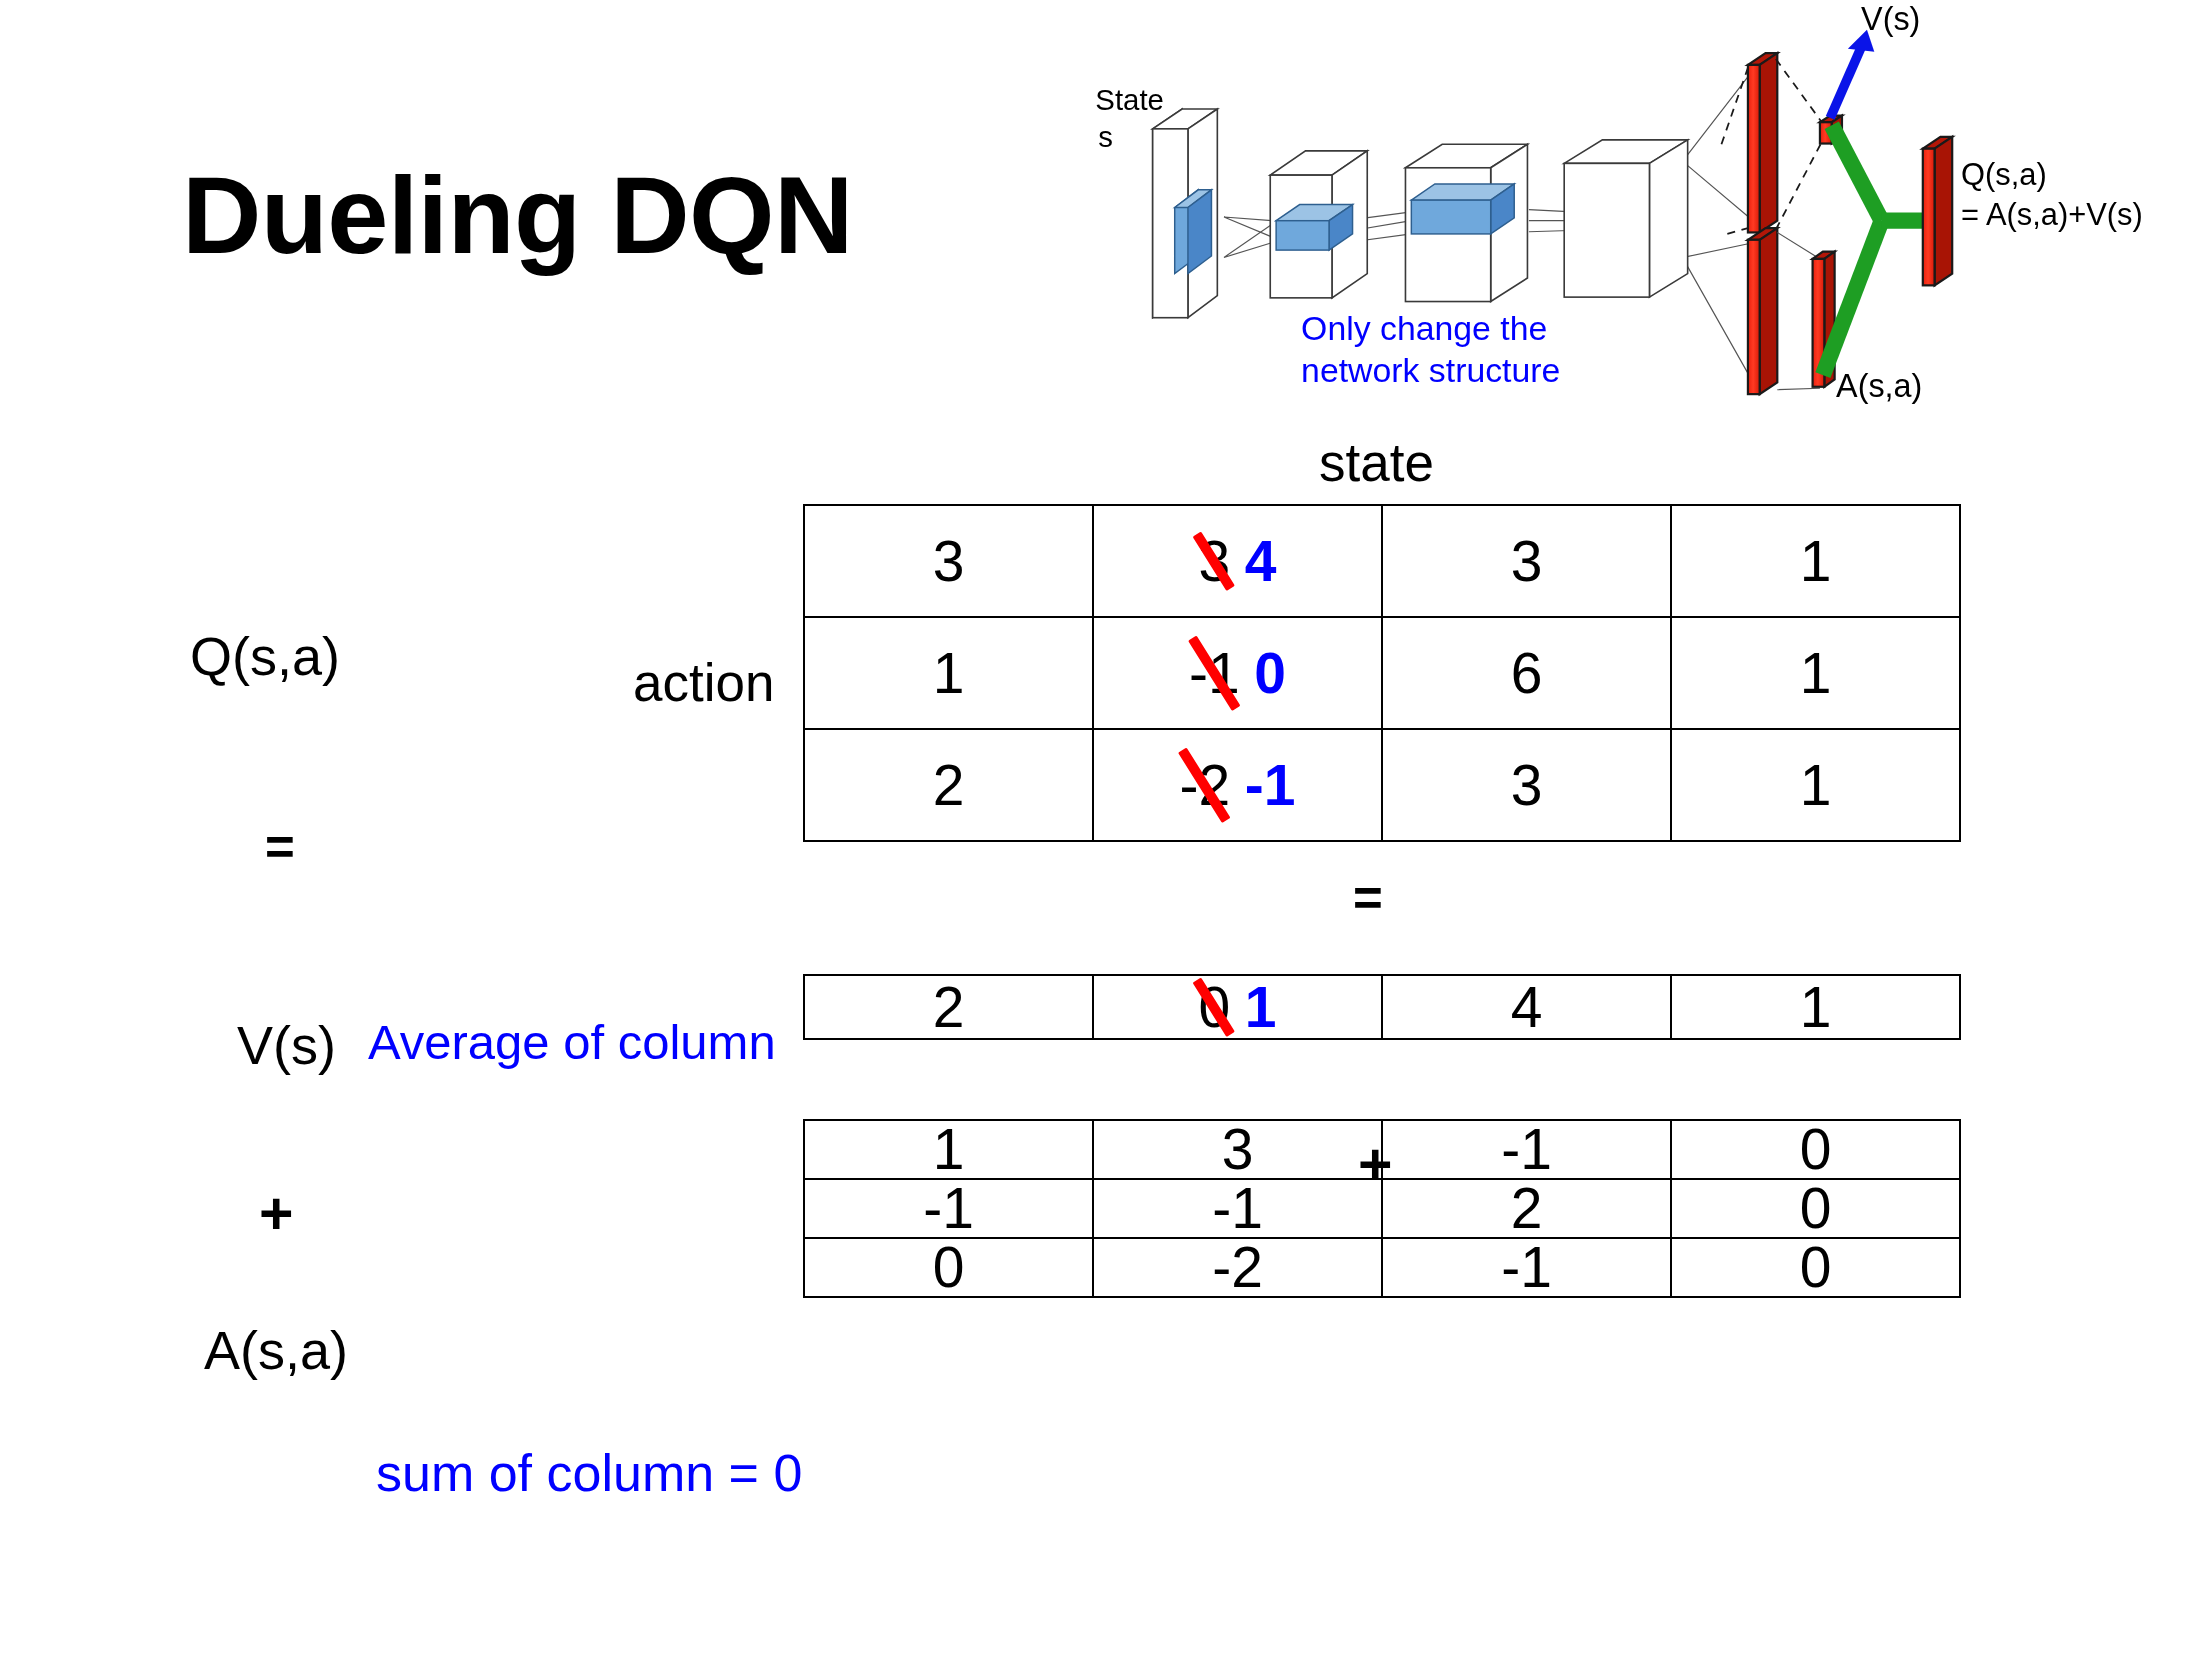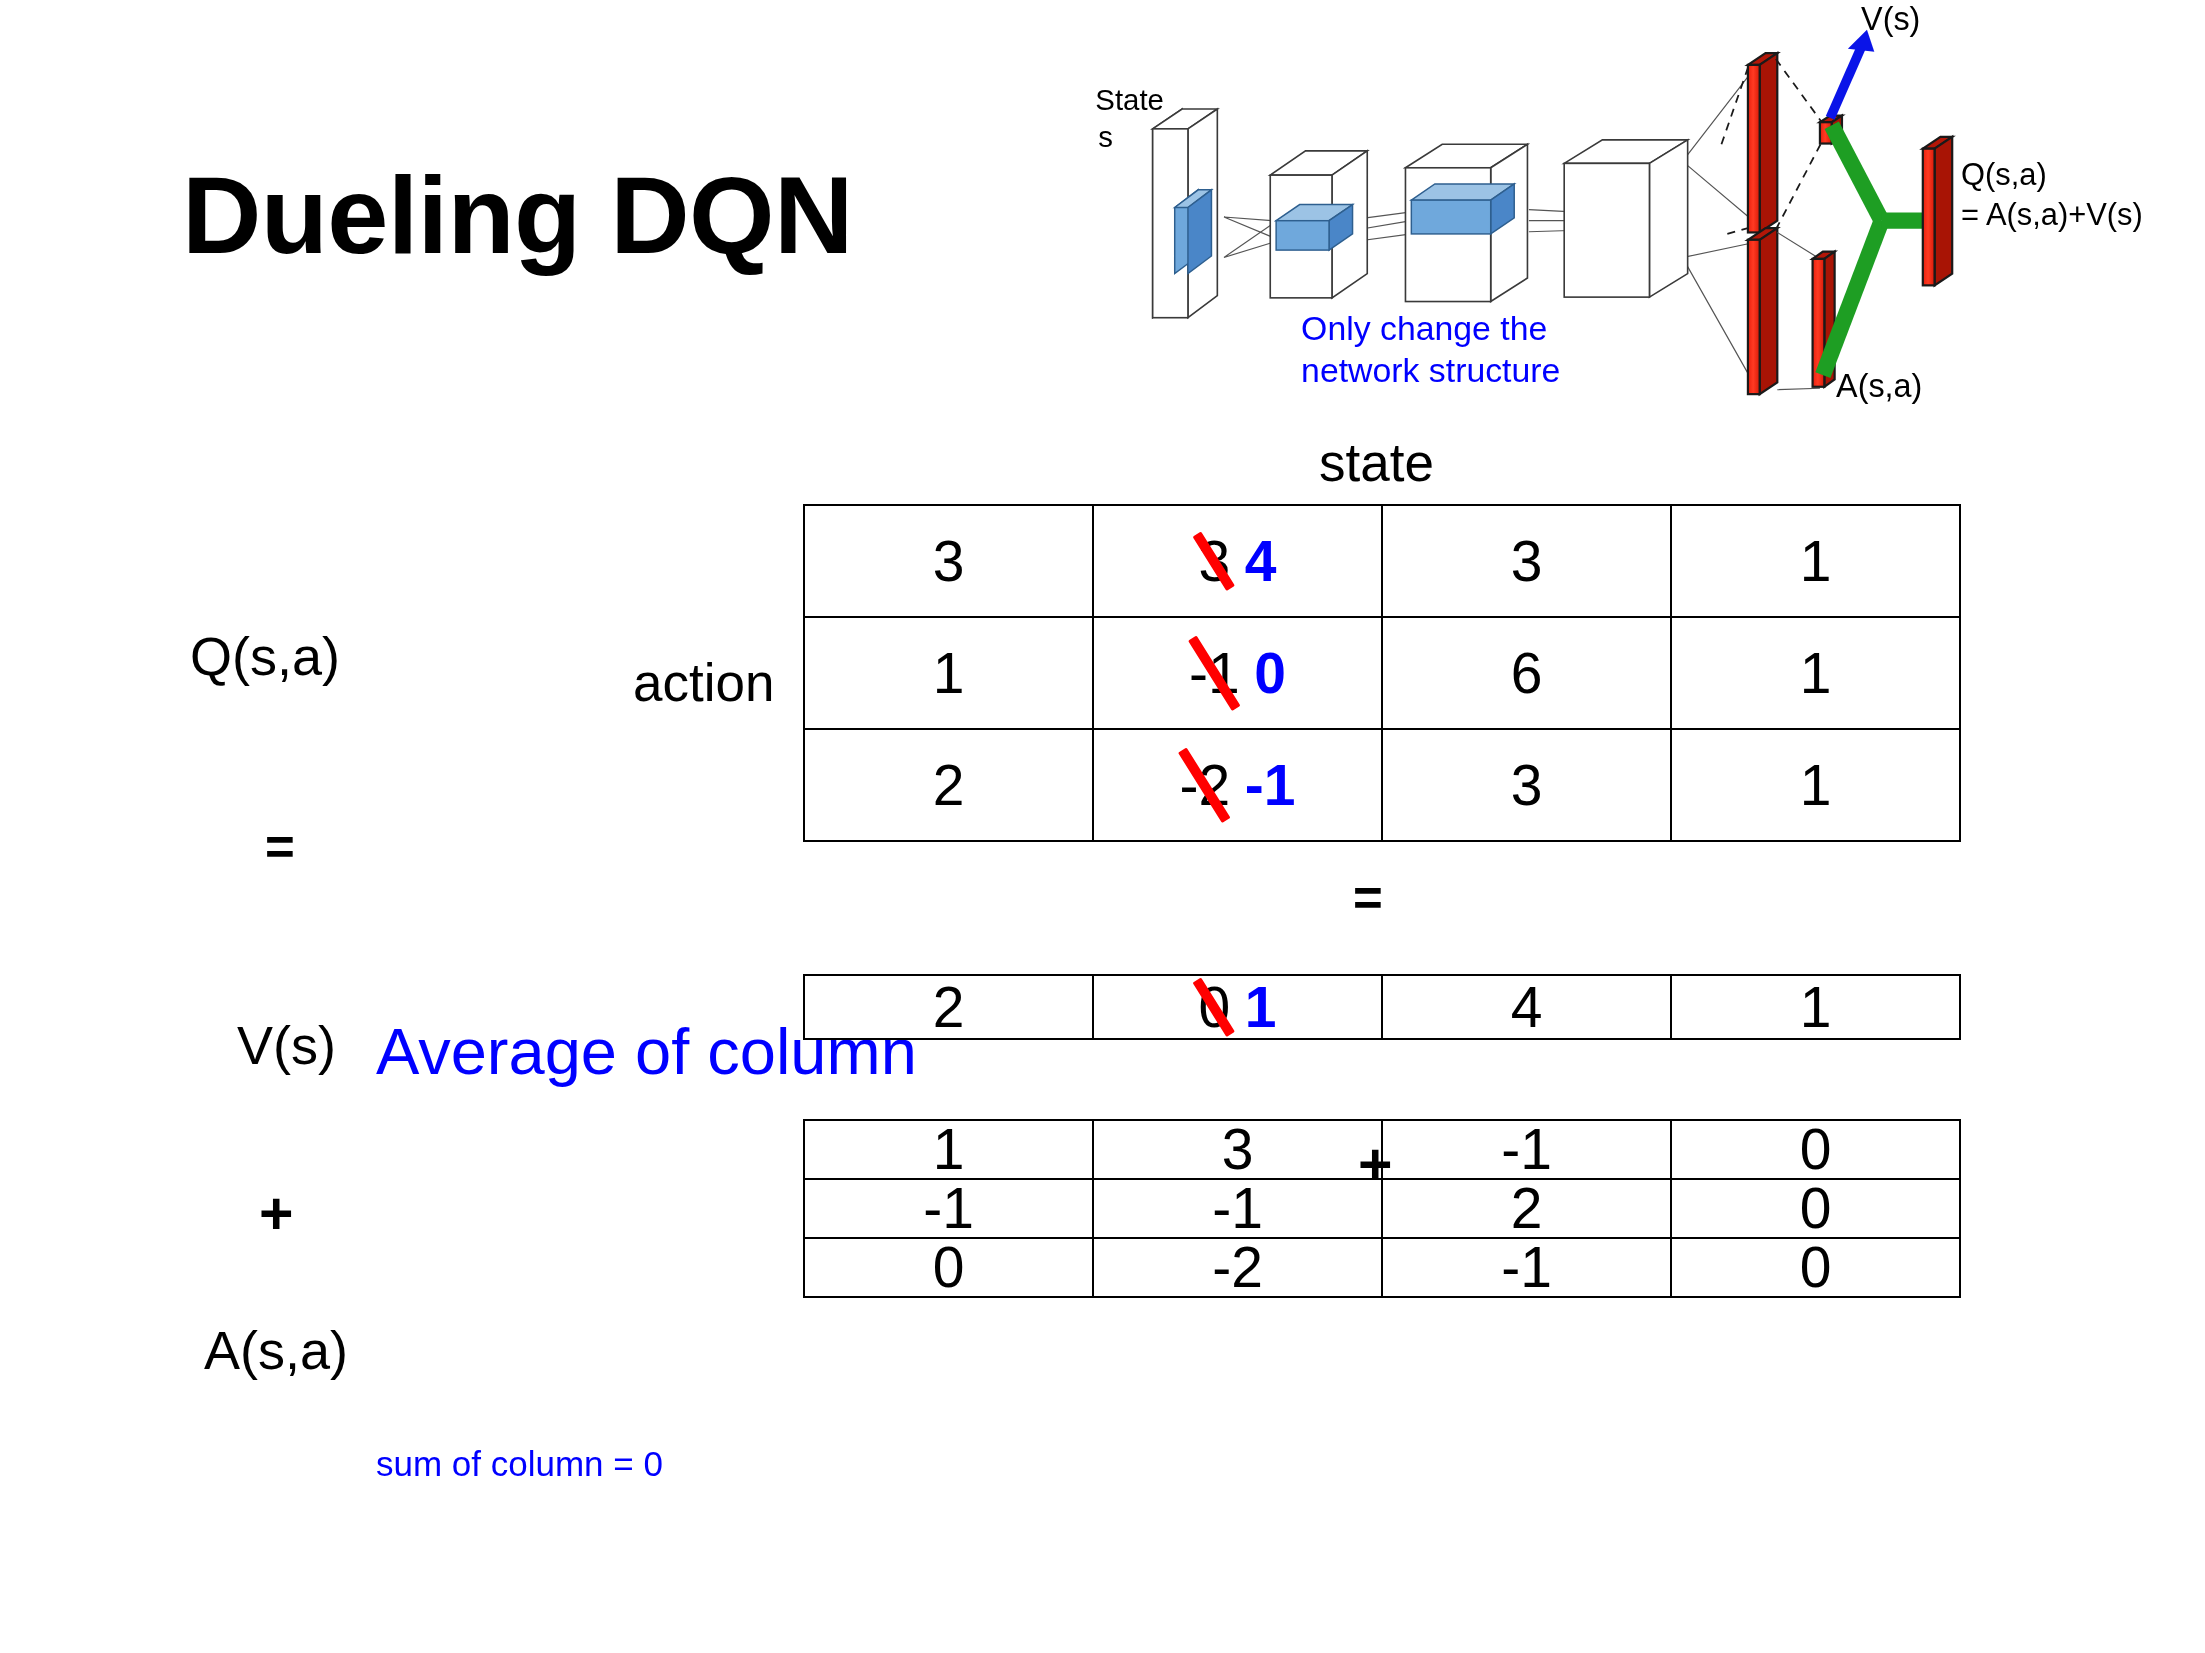--- a/index.html
+++ b/index.html
@@ -19,22 +19,22 @@
 
   
   .lbl{ font-size:54px; line-height:1; white-space:nowrap; }
   .blue{ color:#0000FF; }
   #lbl-q   { left:190px; top:629px; }
   #lbl-eq1 { left:265px; top:822px; font-size:51px; font-weight:700; letter-spacing:1.5px;}
   #lbl-v   { left:237px; top:1018px; }
   #lbl-plus{ left:259px; top:1185px; font-size:59px; font-weight:700; }
   #lbl-a   { left:204px; top:1323px; }
   #lbl-action{ left:633px; top:656px; font-size:53px; }
-  #lbl-avg { left:376px; top:1014px; font-size:65px; line-height:1.18; }
-  #lbl-sum { left:376px; top:1443px; font-size:35px; line-height:1.18; }
+  #lbl-avg { left:368px; top:1014px; font-size:49px; line-height:1.18; }
+  #lbl-sum { left:376px; top:1443px; font-size:52px; line-height:1.18; }
 
   
   #state-cap{ left:0; top:432px; width:2205px; font-size:53px; }
   #state-cap span{ display:block; width:1147px; margin-left:803px; text-align:center;}
 
   
   .op{ position:absolute; font-weight:700; color:#000; line-height:1;}
   #op-eq{ left:1353px; top:873px; font-size:51px; letter-spacing:1.5px;}
   #op-plus{ left:1358px; top:1136px; font-size:59px;}
 

